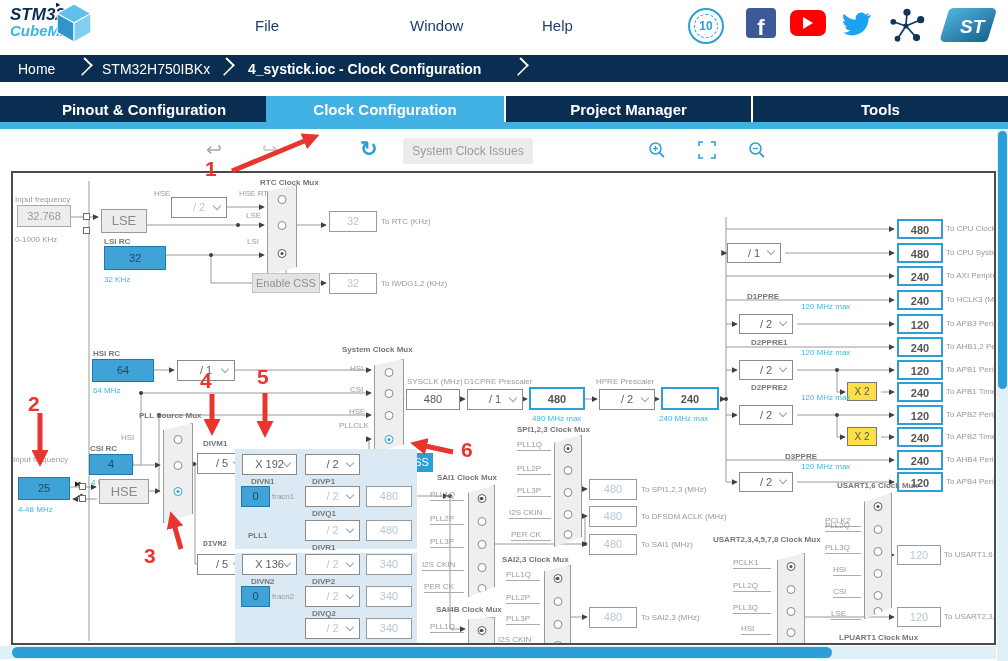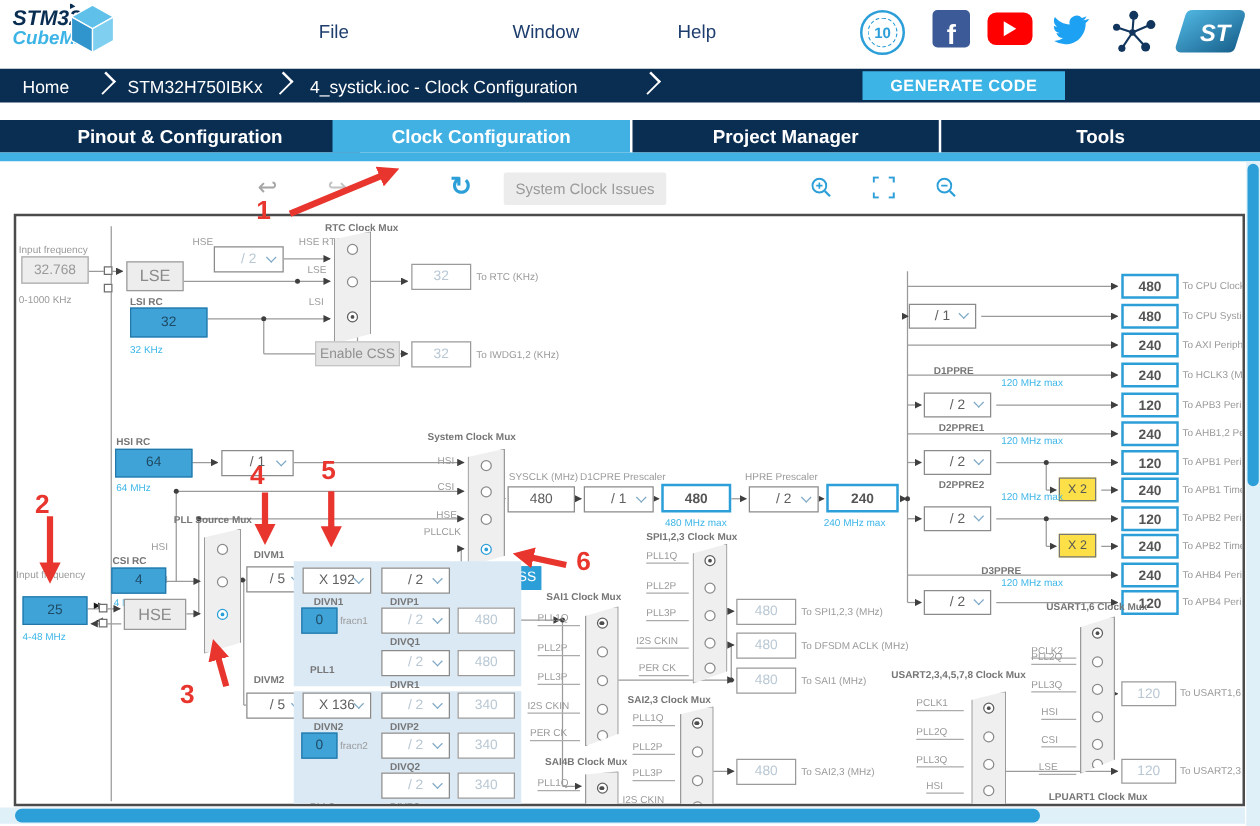--- a/index.html
+++ b/index.html
@@ -15,21 +15,21 @@
   #badge{width:32px;height:32px;border:2px solid #2d9fd8;border-radius:50%;color:#2d9fd8;
      font-size:12px;font-weight:bold;display:flex;align-items:center;justify-content:center}
   #badge span{border:1px dashed #2d9fd8;border-radius:50%;width:22px;height:22px;display:flex;align-items:center;justify-content:center}
   #fb{width:30px;height:30px;background:#3d5a98;border-radius:4px;color:#fff;font-weight:bold;
      font-size:22px;display:flex;align-items:flex-end;justify-content:center;line-height:.9}
   #yt{width:36px;height:26px;background:#f00;border-radius:7px;margin-top:2px;display:flex;align-items:center;justify-content:center}
   #yt i{display:block;width:0;height:0;border-left:10px solid #fff;border-top:6px solid transparent;border-bottom:6px solid transparent}
   
   #crumbbar{position:absolute;left:0;top:55px;width:1008px;height:27px;background:#0a2d52;color:#fff}
   .crumb{position:absolute;top:6px;font-size:14px;color:#fff;white-space:nowrap}
-  .crumb.bold{font-weight:normal}
+  .crumb.bold{font-weight:bold}
   .chev{position:absolute;top:4px;width:13px;height:13px;border-top:2px solid #fff;border-right:2px solid #fff;transform:rotate(45deg) scale(.75,1)}
   #gencode{position:absolute;left:690px;top:2px;width:162px;height:23px;background:#3cb4e6;color:#fff;
      font-size:13px;font-weight:bold;display:flex;align-items:center;justify-content:center;letter-spacing:.4px;cursor:pointer}
   
   .tab{position:absolute;top:96px;height:26px;background:#0a2d52;color:#fff;font-size:15px;font-weight:bold;
       display:flex;align-items:center;justify-content:center;cursor:pointer}
   .tab.active{background:#41b0e2}
   #tabstrip{position:absolute;left:0;top:122px;width:1008px;height:7px;background:#41b0e2}
   
   .tbglyph{position:absolute;font-size:19px;color:#a6a6a6;cursor:pointer}
@@ -135,21 +135,20 @@
   </svg>
 </div>
 
 <div id="crumbbar">
   <div class="crumb" style="left:18px">Home</div>
   <span class="chev" style="left:76px"></span>
   <div class="crumb" style="left:102px">STM32H750IBKx</div>
   <span class="chev" style="left:218px"></span>
   <div class="crumb bold" style="left:248px">4_systick.ioc - Clock Configuration</div>
   <span class="chev" style="left:512px"></span>
-  <div id="gencode">GENERATE CODE</div>
 </div>
 
 <div class="tab" style="left:0;width:288px">Pinout &amp; Configuration</div>
 <div class="tab active" style="left:266px;width:238px">Clock Configuration</div>
 <div class="tab" style="left:506px;width:245px">Project Manager</div>
 <div class="tab" style="left:753px;width:255px">Tools</div>
 <div id="tabstrip"></div>
 
 <div class="tbglyph" style="left:206px;top:138px">↩</div>
 <div class="tbglyph" style="left:262px;top:138px;color:#c4c4c4">↪</div>
@@ -331,21 +330,21 @@
     <div class="blbl" style="left: 299px; top: 304px;">DIVP1</div>
     <div class="box bval" style="left: 228px; top: 313px; width: 29px; height: 21px; line-height: 19px;">0</div>
     <div class="lbl" style="left: 259px; top: 319px;">fracn1</div>
     <div class="box drop dis" style="left: 292px; top: 313px; width: 55px; height: 21px; line-height: 19px;">/ 2</div>
     <div class="blbl" style="left: 299px; top: 336px;">DIVQ1</div>
     <div class="box dval" style="left: 353px; top: 313px; width: 46px; height: 21px; line-height: 19px;">480</div>
     <div class="box drop dis" style="left: 292px; top: 347px; width: 55px; height: 21px; line-height: 19px;">/ 2</div>
     <div class="blbl" style="left: 299px; top: 370px;">DIVR1</div>
     <div class="box dval" style="left: 353px; top: 347px; width: 46px; height: 21px; line-height: 19px;">480</div>
     <div class="blbl" style="left: 235px; top: 358px;">PLL1</div>
-    <div class="blbl" style="left: 190px; top: 366px;">DIVM2</div>
+    <div class="blbl" style="left: 190px; top: 366px; font-family: Liberation Mono, monospace;">DIVM2</div>
     <div class="box drop" style="left: 184px; top: 381px; width: 50px; height: 21px; line-height: 19px;">/ 5</div>
     <div class="panel" style="left: 222px; top: 380px; width: 182px; height: 98px;"></div>
     <div class="box drop" style="left: 229px; top: 381px; width: 55px; height: 21px; line-height: 19px;">X 136</div>
     <div class="box drop dis" style="left: 292px; top: 381px; width: 55px; height: 21px; line-height: 19px;">/ 2</div>
     <div class="blbl" style="left: 238px; top: 404px;">DIVN2</div>
     <div class="blbl" style="left: 299px; top: 404px;">DIVP2</div>
     <div class="box dval" style="left: 353px; top: 381px; width: 46px; height: 21px; line-height: 19px;">340</div>
     <div class="box bval" style="left: 228px; top: 413px; width: 29px; height: 21px; line-height: 19px;">0</div>
     <div class="lbl" style="left: 259px; top: 419px;">fracn2</div>
     <div class="box drop dis" style="left: 292px; top: 413px; width: 55px; height: 21px; line-height: 19px;">/ 2</div>

